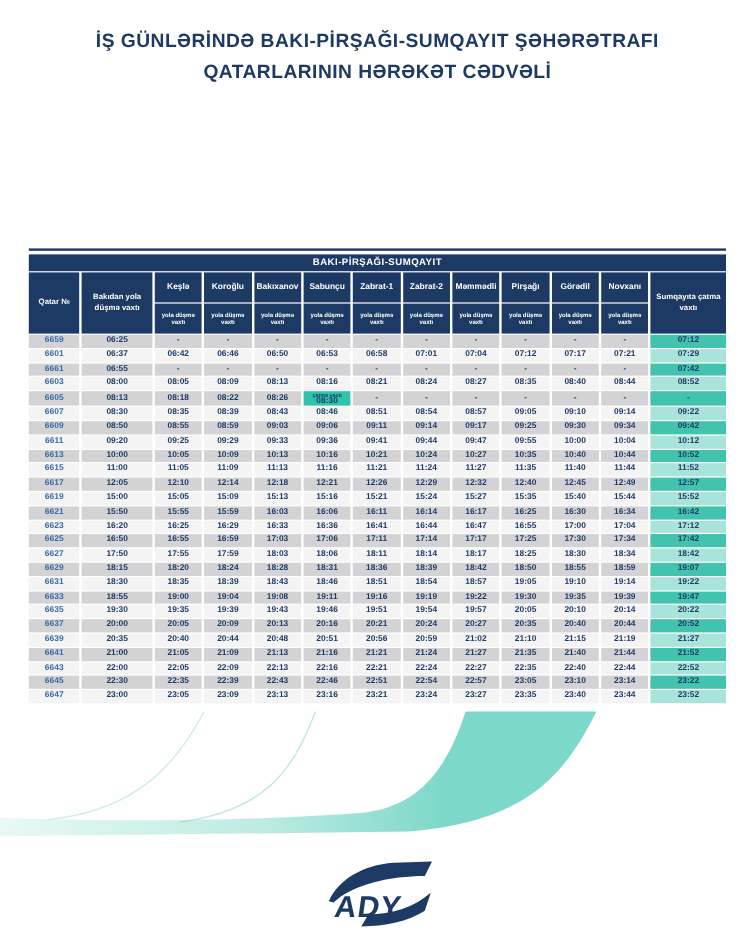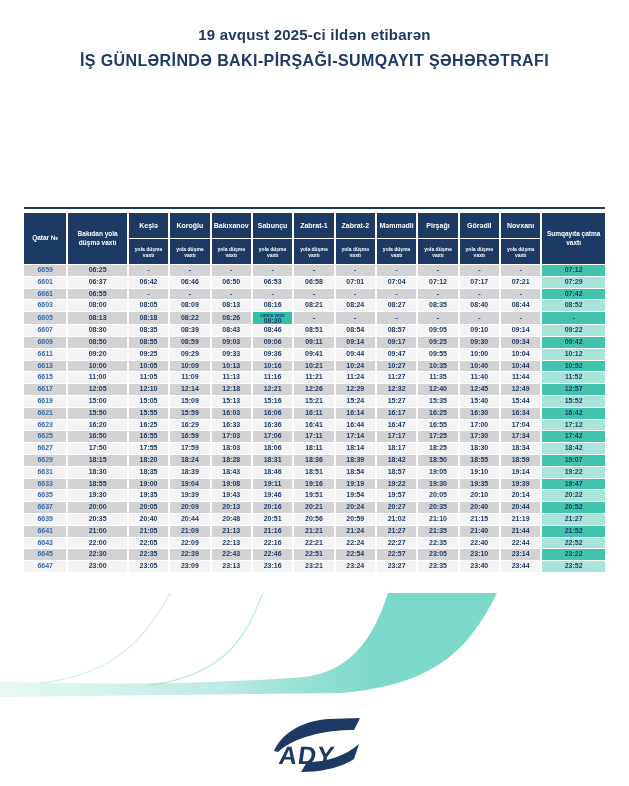--- a/index.html
+++ b/index.html
@@ -47,26 +47,27 @@
   td.sp .splbl{font-size:4.5px;font-weight:bold;line-height:5px;padding-top:1px;}
   td.sp .sptime{font-size:7px;font-weight:bold;line-height:6px;}
   
   .deco{position:absolute;left:0;top:585px;width:629px;height:135px;}
   .logo{position:absolute;left:267px;top:714px;width:96px;height:62px;}
 </style>
 </head>
 <body>
 
 <div class="titles">
-  <div class="t-date">19 avqust 2025-ci ildən etibarən</div>
   <div class="t-main">İŞ GÜNLƏRİNDƏ BAKI-PİRŞAĞI-SUMQAYIT ŞƏHƏRƏTRAFI</div>
+  <div class="t-main">QATARLARININ HƏRƏKƏT CƏDVƏLİ</div>
 </div>
 
 <div class="tablewrap">
   <div class="toprule"></div>
+  <div class="caption">BAKI-PİRŞAĞI-SUMQAYIT</div>
   <table>
     <colgroup>
       <col style="width:42px">
         <col style="width:58px">
       <col style="width:39px">
         <col style="width:39px">
         <col style="width:39px">
         <col style="width:39px">
         <col style="width:39px">
       <col style="width:39px">

